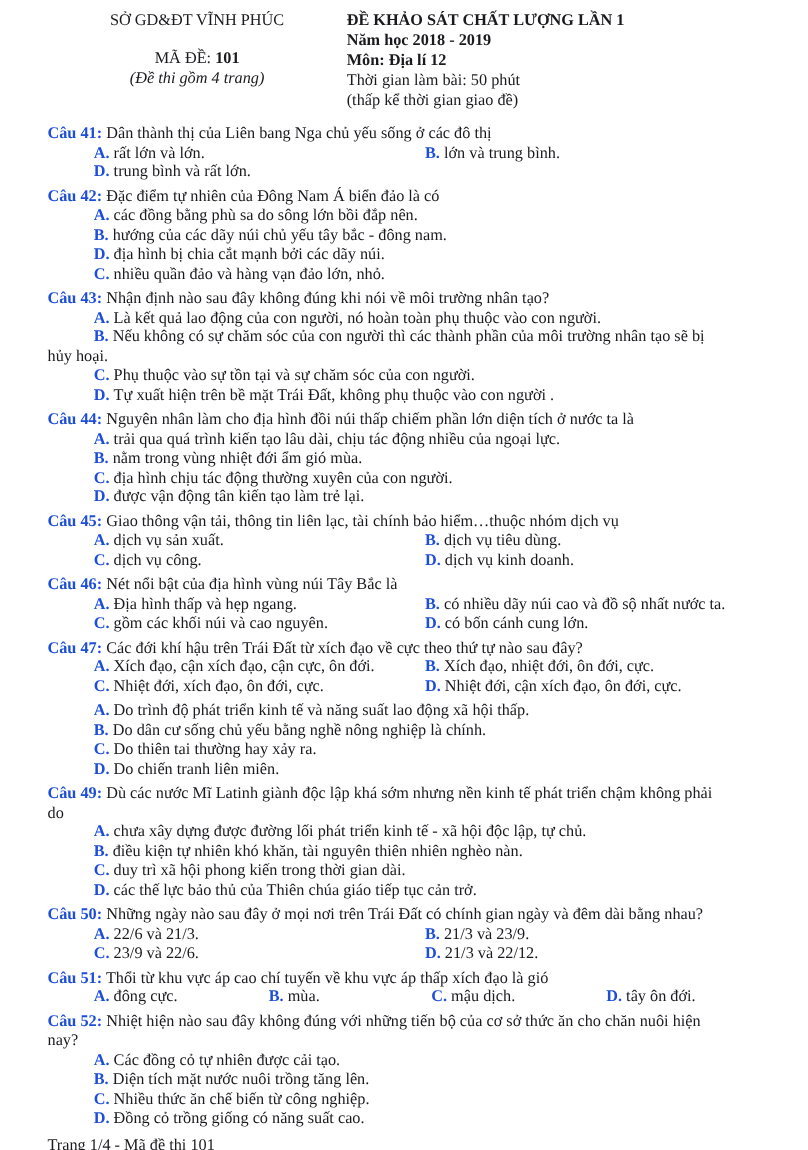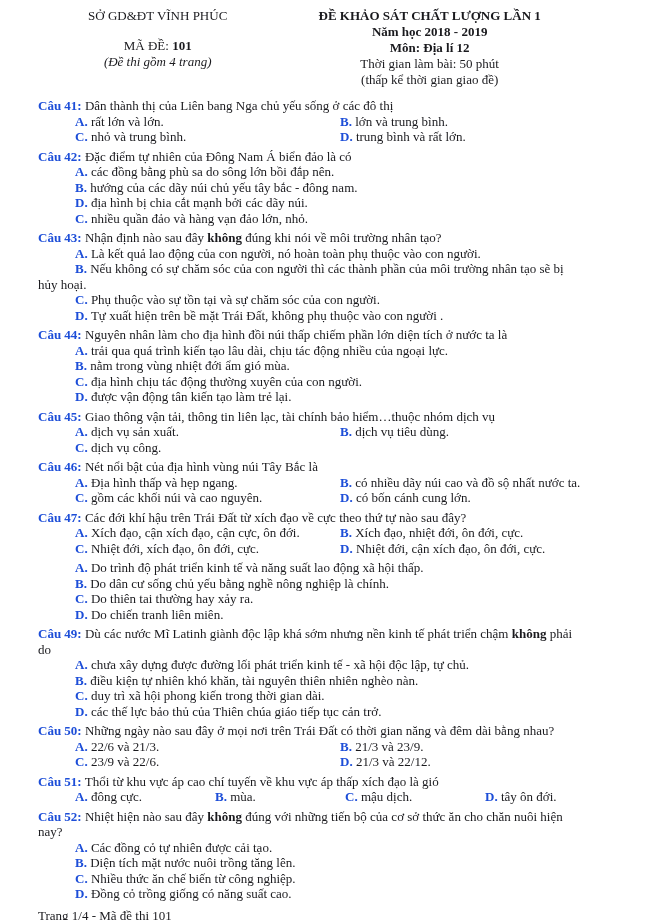--- a/index.html
+++ b/index.html
@@ -10,31 +10,31 @@
     padding: 8px 8px 0 38px;
     background: #ffffff;
     font-family: "Liberation Serif", "DejaVu Serif", serif;
     font-size: 13px;
     line-height: 15.5px;
     color: #1a1a1e;
     overflow: hidden;
   }
   .header { display: flex; line-height: 16px; }
   .header-left  { width: 44%; text-align: center; }
-  .header-right { width: 56%; text-align: center; }
+  .header-right { width: 56%; }
   .h-line { white-space: nowrap; }
   .bold { font-weight: bold; }
   .italic { font-style: italic; }
   .school { text-decoration: underline; text-underline-offset: 3px; }
   .code-line { margin-top: 14px; }
   .questions { margin-top: 10px; }
   .question { margin-top: 4px; }
   .q-head { }
   .q-label { color: #1d4ed8; font-weight: bold; }
-  .b { font-weight: bold; }
+  .b { font-weight: normal; }
   .opts.col1 .opt { text-indent: 37px; }
   .opts.col2 { display: grid; grid-template-columns: 265px 1fr; margin-left: 37px; }
   .opts.col4 { display: grid; grid-template-columns: 140px 130px 140px 1fr; margin-left: 37px; }
   .footer { margin-top: 6px; padding-right: 8px; }
 </style>
 </head>
 <body>
 
 <div class="page">
   <div class="header">
@@ -54,21 +54,20 @@
       <div class="h-line">(thấp kể thời gian giao đề)</div>
     </div>
   </div>
 
   <div class="questions" id="questions">
       <div class="question">
         <div class="q-head"><span class="q-label">Câu 41:</span> <span>Dân thành thị của Liên bang Nga chủ yếu sống ở các đô thị</span></div>
         <div class="opts col2">
           <div class="opt"><span class="q-label">A.</span><span>&nbsp;rất lớn và lớn.</span></div>
           <div class="opt"><span class="q-label">B.</span><span>&nbsp;lớn và trung bình.</span></div>
-          <div class="opt"><span class="q-label">C.</span><span>&nbsp;nhỏ và trung bình.</span></div>
           <div class="opt"><span class="q-label">D.</span><span>&nbsp;trung bình và rất lớn.</span></div>
         </div>
       </div>
       <div class="question">
         <div class="q-head"><span class="q-label">Câu 42:</span> <span>Đặc điểm tự nhiên của Đông Nam Á biển đảo là có</span></div>
         <div class="opts col1">
           <div class="opt"><span class="q-label">A.</span><span>&nbsp;các đồng bằng phù sa do sông lớn bồi đắp nên.</span></div>
           <div class="opt"><span class="q-label">B.</span><span>&nbsp;hướng của các dãy núi chủ yếu tây bắc - đông nam.</span></div>
           <div class="opt"><span class="q-label">D.</span><span>&nbsp;địa hình bị chia cắt mạnh bởi các dãy núi.</span></div>
           <div class="opt"><span class="q-label">C.</span><span>&nbsp;nhiều quần đảo và hàng vạn đảo lớn, nhỏ.</span></div>
@@ -91,20 +90,21 @@
           <div class="opt"><span class="q-label">C.</span><span>&nbsp;địa hình chịu tác động thường xuyên của con người.</span></div>
           <div class="opt"><span class="q-label">D.</span><span>&nbsp;được vận động tân kiến tạo làm trẻ lại.</span></div>
         </div>
       </div>
       <div class="question">
         <div class="q-head"><span class="q-label">Câu 45:</span> <span>Giao thông vận tải, thông tin liên lạc, tài chính bảo hiểm…thuộc nhóm dịch vụ</span></div>
         <div class="opts col2">
           <div class="opt"><span class="q-label">A.</span><span>&nbsp;dịch vụ sản xuất.</span></div>
           <div class="opt"><span class="q-label">B.</span><span>&nbsp;dịch vụ tiêu dùng.</span></div>
           <div class="opt"><span class="q-label">C.</span><span>&nbsp;dịch vụ công.</span></div>
+          <div class="opt"><span class="q-label">D.</span><span>&nbsp;dịch vụ kinh doanh.</span></div>
         </div>
       </div>
       <div class="question">
         <div class="q-head"><span class="q-label">Câu 46:</span> <span>Nét nổi bật của địa hình vùng núi Tây Bắc là</span></div>
         <div class="opts col2">
           <div class="opt"><span class="q-label">A.</span><span>&nbsp;Địa hình thấp và hẹp ngang.</span></div>
           <div class="opt"><span class="q-label">B.</span><span>&nbsp;có nhiều dãy núi cao và đồ sộ nhất nước ta.</span></div>
           <div class="opt"><span class="q-label">C.</span><span>&nbsp;gồm các khối núi và cao nguyên.</span></div>
           <div class="opt"><span class="q-label">D.</span><span>&nbsp;có bốn cánh cung lớn.</span></div>
         </div>
@@ -129,21 +129,21 @@
       <div class="question">
         <div class="q-head"><span class="q-label">Câu 49:</span> <span>Dù các nước Mĩ Latinh giành độc lập khá sớm nhưng nền kinh tế phát triển chậm </span><span class="b">không</span><span> phải do</span></div>
         <div class="opts col1">
           <div class="opt"><span class="q-label">A.</span><span>&nbsp;chưa xây dựng được đường lối phát triển kinh tế - xã hội độc lập, tự chủ.</span></div>
           <div class="opt"><span class="q-label">B.</span><span>&nbsp;điều kiện tự nhiên khó khăn, tài nguyên thiên nhiên nghèo nàn.</span></div>
           <div class="opt"><span class="q-label">C.</span><span>&nbsp;duy trì xã hội phong kiến trong thời gian dài.</span></div>
           <div class="opt"><span class="q-label">D.</span><span>&nbsp;các thế lực bảo thủ của Thiên chúa giáo tiếp tục cản trở.</span></div>
         </div>
       </div>
       <div class="question">
-        <div class="q-head"><span class="q-label">Câu 50:</span> <span>Những ngày nào sau đây ở mọi nơi trên Trái Đất có thời gian năng và đêm dài bằng nhau?</span></div>
+        <div class="q-head"><span class="q-label">Câu 50:</span> <span>Những ngày nào sau đây ở mọi nơi trên Trái Đất có chính gian ngày và đêm dài bằng nhau?</span></div>
         <div class="opts col2">
           <div class="opt"><span class="q-label">A.</span><span>&nbsp;22/6 và 21/3.</span></div>
           <div class="opt"><span class="q-label">B.</span><span>&nbsp;21/3 và 23/9.</span></div>
           <div class="opt"><span class="q-label">C.</span><span>&nbsp;23/9 và 22/6.</span></div>
           <div class="opt"><span class="q-label">D.</span><span>&nbsp;21/3 và 22/12.</span></div>
         </div>
       </div>
       <div class="question">
         <div class="q-head"><span class="q-label">Câu 51:</span> <span>Thổi từ khu vực áp cao chí tuyến về khu vực áp thấp xích đạo là gió</span></div>
         <div class="opts col4">

